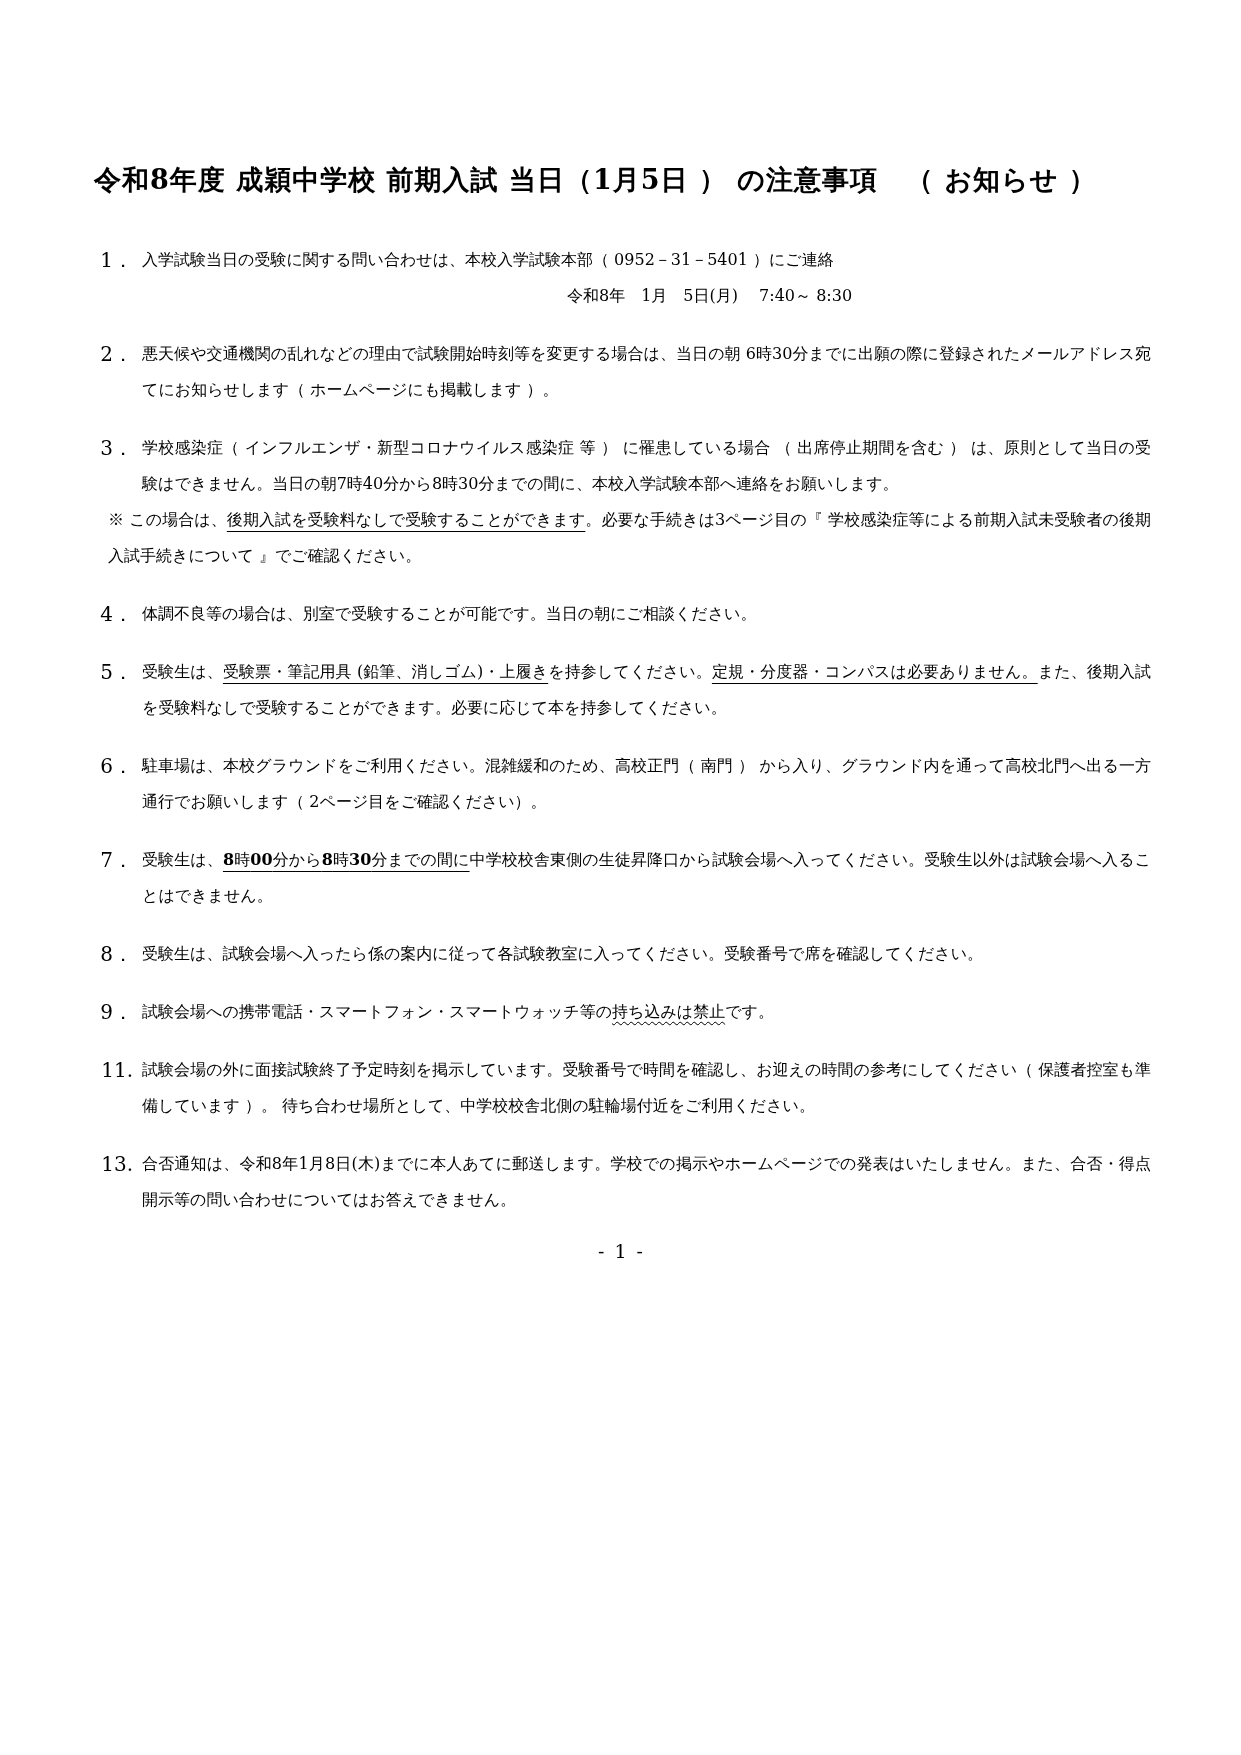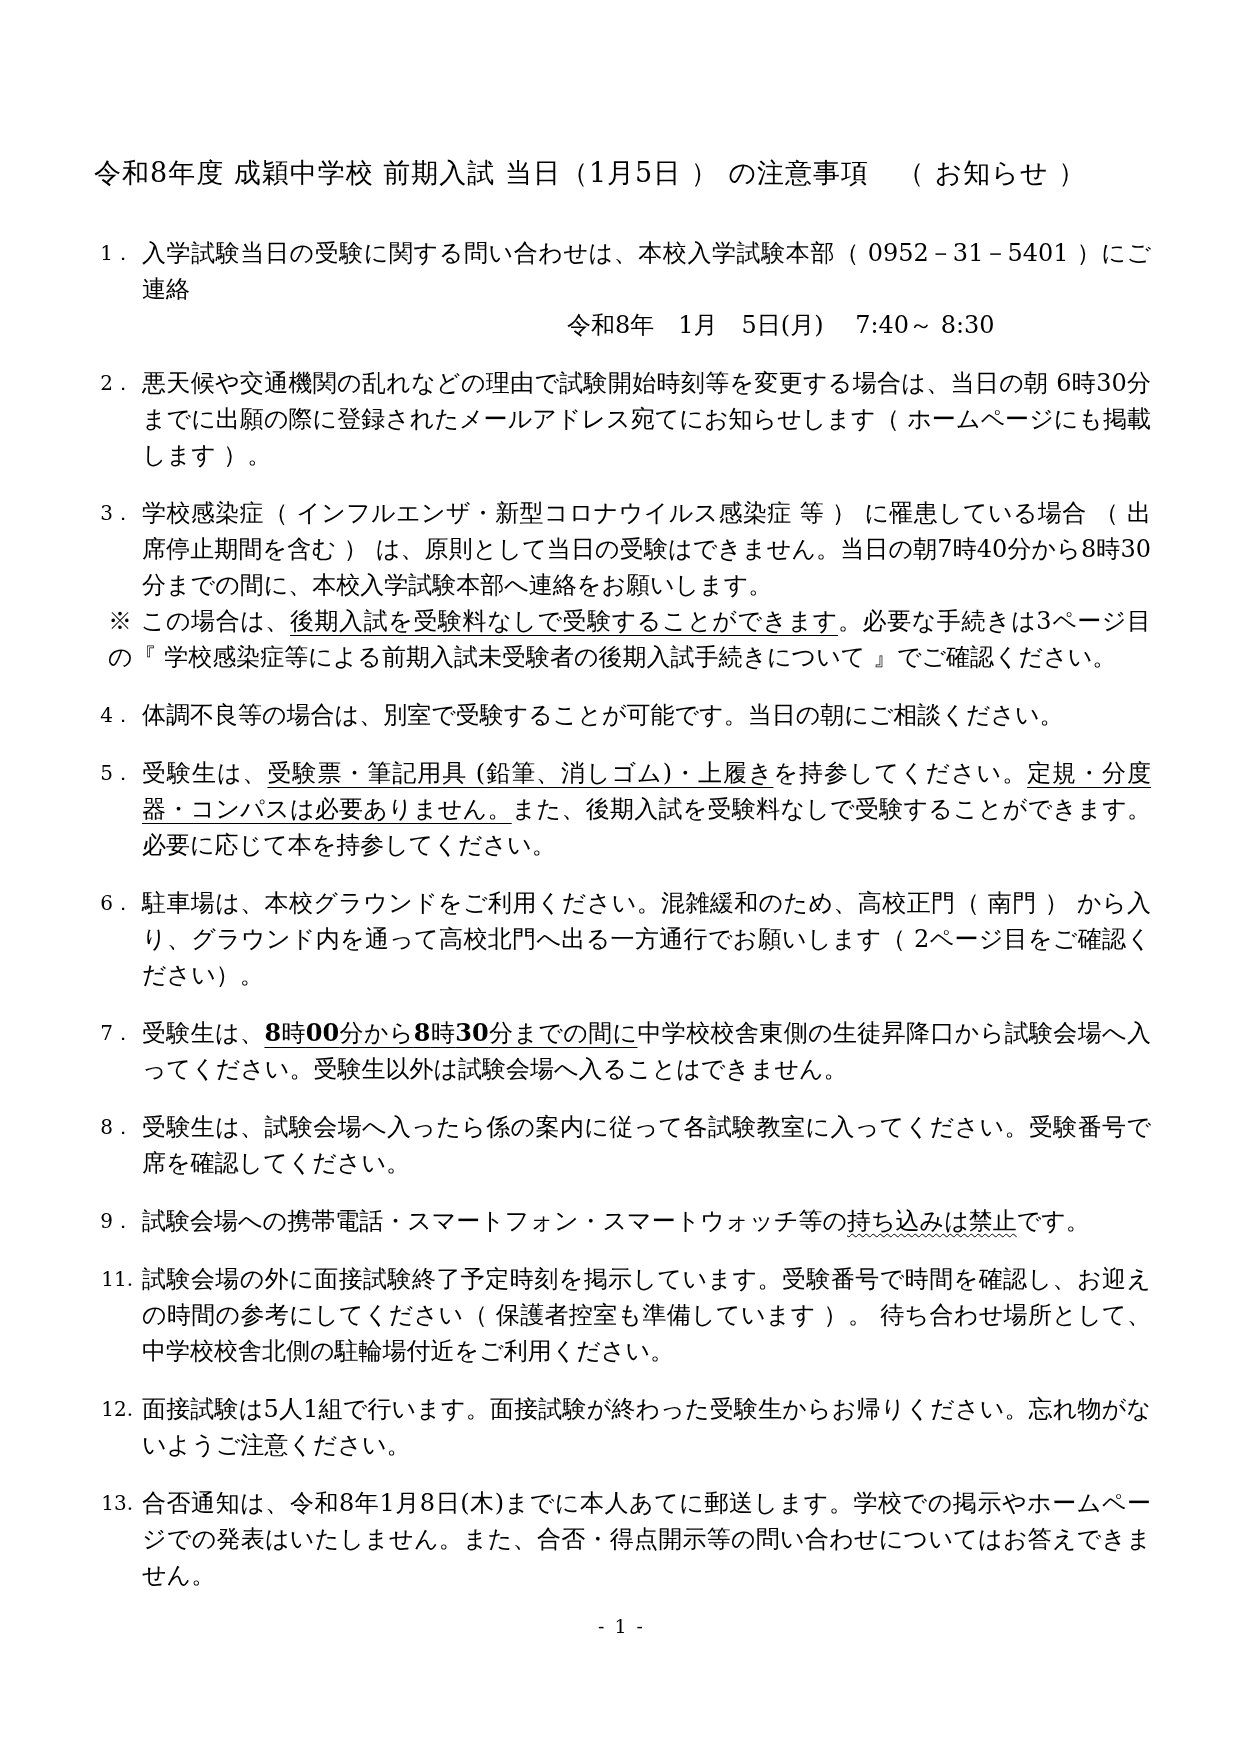--- a/index.html
+++ b/index.html
@@ -15,42 +15,42 @@
     overflow: hidden;
   }
   .page {
     box-sizing: border-box;
     width: 1241px;
     height: 1755px;
     padding: 150px 90px 0 92px;
   }
   .title {
     font-size: 27px;
-    font-weight: normal;
+    font-weight: bold;
     letter-spacing: 1px;
-    margin: 5px 0 44px 2px;
+    margin: 12px 0 44px 2px;
     white-space: nowrap;
   }
   .items { }
   .item {
     display: flex;
     margin-bottom: 22px;
   }
   .num {
     flex: 0 0 50px;
     box-sizing: border-box;
     text-align: right;
     padding-right: 9px;
     font-size: 20px;
     line-height: 36px;
     white-space: nowrap;
   }
   .body {
     flex: 1;
-    font-size: 24px;
+    font-size: 16px;
     line-height: 36px;
     text-align: justify;
     text-justify: inter-ideograph;
   }
   .para { }
   .para.hang { margin-left: -34px; }
   .col { display: inline-block; vertical-align: baseline; }
   .seg.u {
     text-decoration: underline;
     text-decoration-thickness: 1px;
@@ -131,26 +131,20 @@
           <div class="para"><span class="seg">試験会場への携帯電話・スマートフォン・スマートウォッチ等の</span><span class="seg wavy">持ち込みは禁止</span><span class="seg">です。</span></div>
         </div>
       </div>
       <div class="item">
         <div class="num">11.</div>
         <div class="body">
           <div class="para"><span class="seg">試験会場の外に面接試験終了予定時刻を掲示しています。受験番号で時間を確認し、お迎えの時間の参考にしてください（ 保護者控室も準備しています ）。 待ち合わせ場所として、中学校校舎北側の駐輪場付近をご利用ください。</span></div>
         </div>
       </div>
       <div class="item">
-        <div class="num">12.</div>
-        <div class="body">
-          <div class="para"><span class="seg">面接試験は5人1組で行います。面接試験が終わった受験生からお帰りください。忘れ物がないようご注意ください。</span></div>
-        </div>
-      </div>
-      <div class="item">
         <div class="num">13.</div>
         <div class="body">
           <div class="para"><span class="seg">合否通知は、令和8年1月8日(木)までに本人あてに郵送します。学校での掲示やホームページでの発表はいたしません。また、合否・得点開示等の問い合わせについてはお答えできません。</span></div>
         </div>
       </div>
     </div>
   <div class="footer">- 1 -</div>
 </div>
 
 </body></html>

